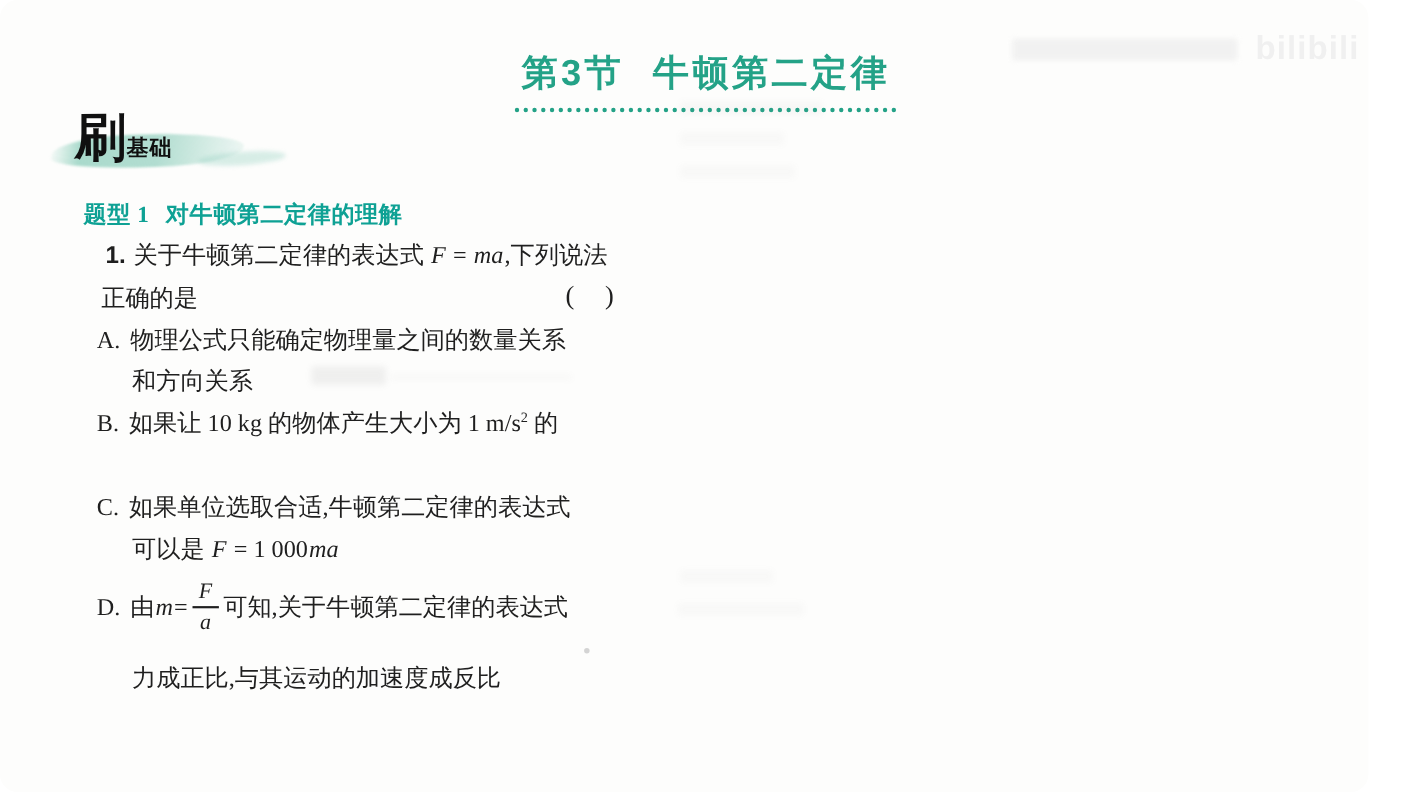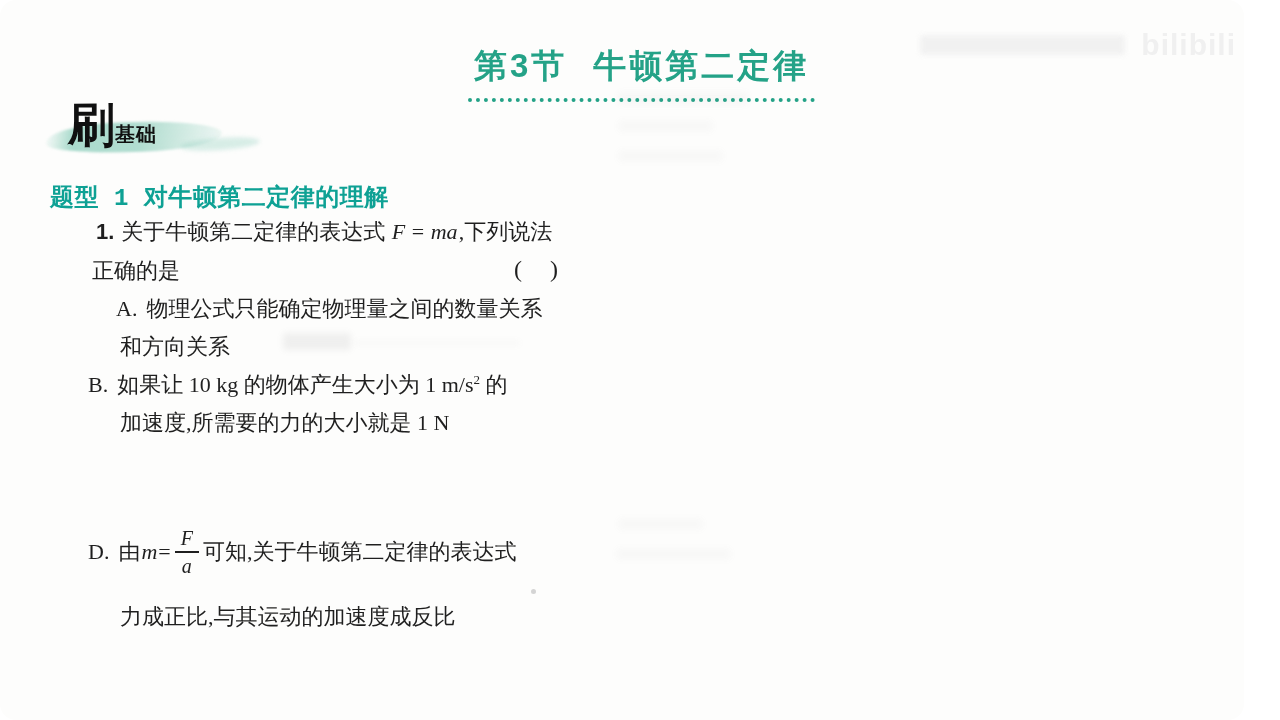--- a/index.html
+++ b/index.html
@@ -58,23 +58,23 @@
   }
   .badge-text{
     position:absolute;left:8px;top:0;display:flex;align-items:baseline;
     font-family:"Liberation Sans","DejaVu Sans",sans-serif;font-weight:900;color:#101010;
   }
   .badge-main{font-size:47px;}
   .badge-sub{font-size:20px;letter-spacing:1px;}
 
   
   .topic{
-    position:absolute;left:50px;top:181px;
-    font-family:Liberation Mono, monospace;
-    font-weight:700;font-size:24px;color:var(--topic-accent);
+    position:absolute;left:76px;top:181px;
+    font-family:Liberation Serif, serif;
+    font-weight:700;font-size:21px;color:var(--topic-accent);
     letter-spacing:.5px;
   }
   .topic-title{margin-left:15px;}
 
   
   .q-line{position:absolute;font-size:22px;line-height:1.2;white-space:nowrap;}
   .q-num{
     font-family:"Liberation Sans","DejaVu Sans",sans-serif;
     font-weight:700;margin-right:7px;
   }
@@ -132,34 +132,37 @@
   </div>
 
   <div class="q-line" style="left:92px;top:258px;">
     <span>正确的是</span>
   </div>
 
   <div class="bracket">
     <span>(</span><span class="bracket-close">)</span>
   </div>
 
-  <div class="q-line" style="left:88px;top:296px;margin-left:28px;">
+  <div class="q-line" style="left:88px;top:296px;">
     <span class="opt-label">A.</span><span>物理公式只能确定物理量之间的数量关系</span>
   </div>
   <div class="q-line" style="left:120px;top:334px;">
     <span>和方向关系</span>
   </div>
 
   <div class="q-line" style="left:88px;top:372px;">
     <span class="opt-label">B.</span><span>如果让 10 kg 的物体产生大小为 1 m/s</span><span class="sup">2</span><span> 的</span>
   </div>
-  <div class="q-line" style="left:120px;top:410px;">
-    <span>加速度,所需要的力的大小就是 1 N</span>
+
+  <div class="q-line" style="left:88px;top:448px;">
+    <span class="opt-label">C.</span><span>如果单位选取合适,牛顿第二定律的表达式</span>
   </div>
-
+  <div class="q-line" style="left:120px;top:486px;">
+    <span>可以是 </span><span class="var">F</span><span> = 1 000</span><span class="var">ma</span>
+  </div>
 
   <div class="q-line d-line1" style="left:88px;top:522px;">
     <span class="opt-label">D.</span>
       <span>由 </span>
       <span class="var">m</span>
       <span> = </span>
       <span class="frac">
         <span class="frac-num">F</span>
         <span class="frac-den">a</span>
       </span>

